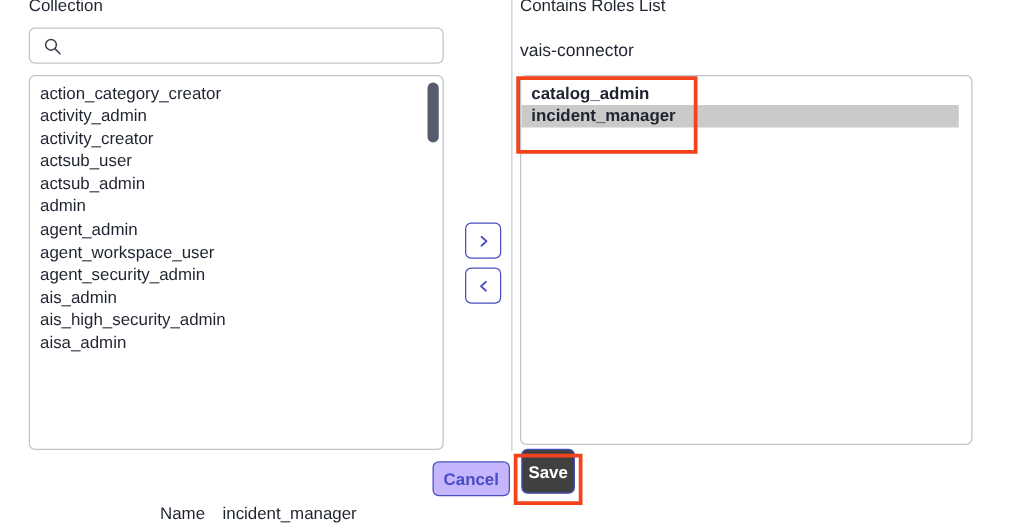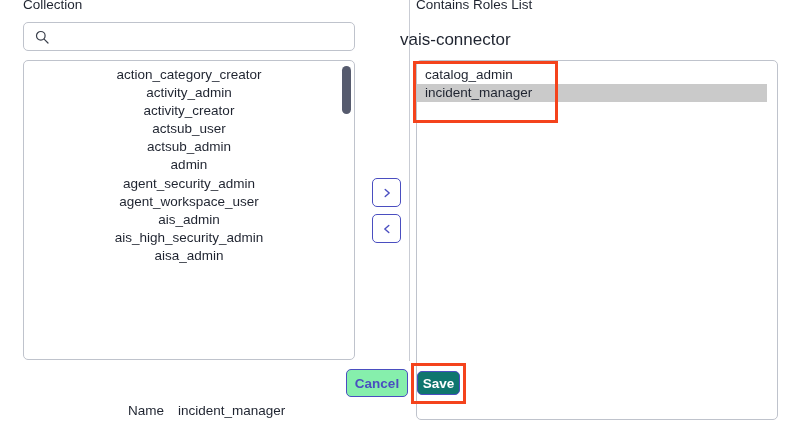--- a/index.html
+++ b/index.html
@@ -84,21 +84,20 @@
     margin: 0;
     list-style: none;
   }
   #left-list li {
     font-size: 13.5px;
     line-height: 18.1px;
     height: 18.1px;
     padding: 0 8px 0 8px;
     white-space: nowrap;
     color: #1f2430;
-    text-align: center;
   }
 
   
   #left-scrollbar-thumb {
     position: absolute;
     right: 3px;
     top: 5px;
     width: 9px;
     height: 48px;
     background: #565b6e;
@@ -133,30 +132,31 @@
     left: 409px;
     top: 0px;
     width: 1px;
     height: 361px;
     background: #c9ccd4;
   }
 
   
   #right-label { left: 416px; top: -3px; }
   #right-sub {
-    left: 400px;
+    left: 416px;
     top: 32px;
-    font-size: 17px;
+    font-size: 14px;
     color: #1f2430;
   }
   #right-list {
     left: 416px;
     top: 60px;
     width: 362px;
-    height: 360px;
+    height: 296px;
+    font-weight: bold;
   }
   #right-list .items {
     position: absolute;
     left: 0; top: 5px; right: 0;
     padding: 0; margin: 0;
     list-style: none;
   }
   #right-list li {
     font-size: 13.5px;
     line-height: 18.1px;
@@ -171,38 +171,38 @@
   
   #btn-cancel {
     position: absolute;
     left: 346px;
     top: 369px;
     width: 62px;
     height: 28px;
     box-sizing: border-box;
     border: 1.5px solid #4a4ec0;
     border-radius: 5px;
-    background: #86efac;
+    background: #c4b5fd;
     color: #4a4ec0;
     font-family: "Liberation Sans", sans-serif;
     font-size: 13.5px;
     font-weight: 700;
     cursor: pointer;
     padding: 0;
   }
   #btn-save {
     position: absolute;
     left: 417px;
-    top: 371px;
+    top: 359px;
     width: 43px;
-    height: 24px;
+    height: 36px;
     box-sizing: border-box;
     border: 1.5px solid #4a4ec0;
     border-radius: 5px;
-    background: #0f766e;
+    background: #404040;
     color: #ffffff;
     font-family: "Liberation Sans", sans-serif;
     font-size: 13.5px;
     font-weight: 700;
     cursor: pointer;
     padding: 0;
   }
 
   
   #name-row {
@@ -242,22 +242,23 @@
 </div>
 
 <div class="listbox" id="left-list">
   <ul class="items" id="left-items">
       <li>action_category_creator</li>
       <li>activity_admin</li>
       <li>activity_creator</li>
       <li>actsub_user</li>
       <li>actsub_admin</li>
       <li>admin</li>
+      <li>agent_admin</li>
+      <li>agent_workspace_user</li>
       <li>agent_security_admin</li>
-      <li>agent_workspace_user</li>
       <li>ais_admin</li>
       <li>ais_high_security_admin</li>
       <li>aisa_admin</li>
     </ul>
   <div id="left-scrollbar-thumb"></div>
 </div>
 
 <button class="xfer-btn" id="xfer-right">
   <span>
     <svg width="12" height="12" viewBox="0 0 12 12" fill="none" stroke="#4a4ec0" stroke-width="1.4" stroke-linecap="round" stroke-linejoin="round">

